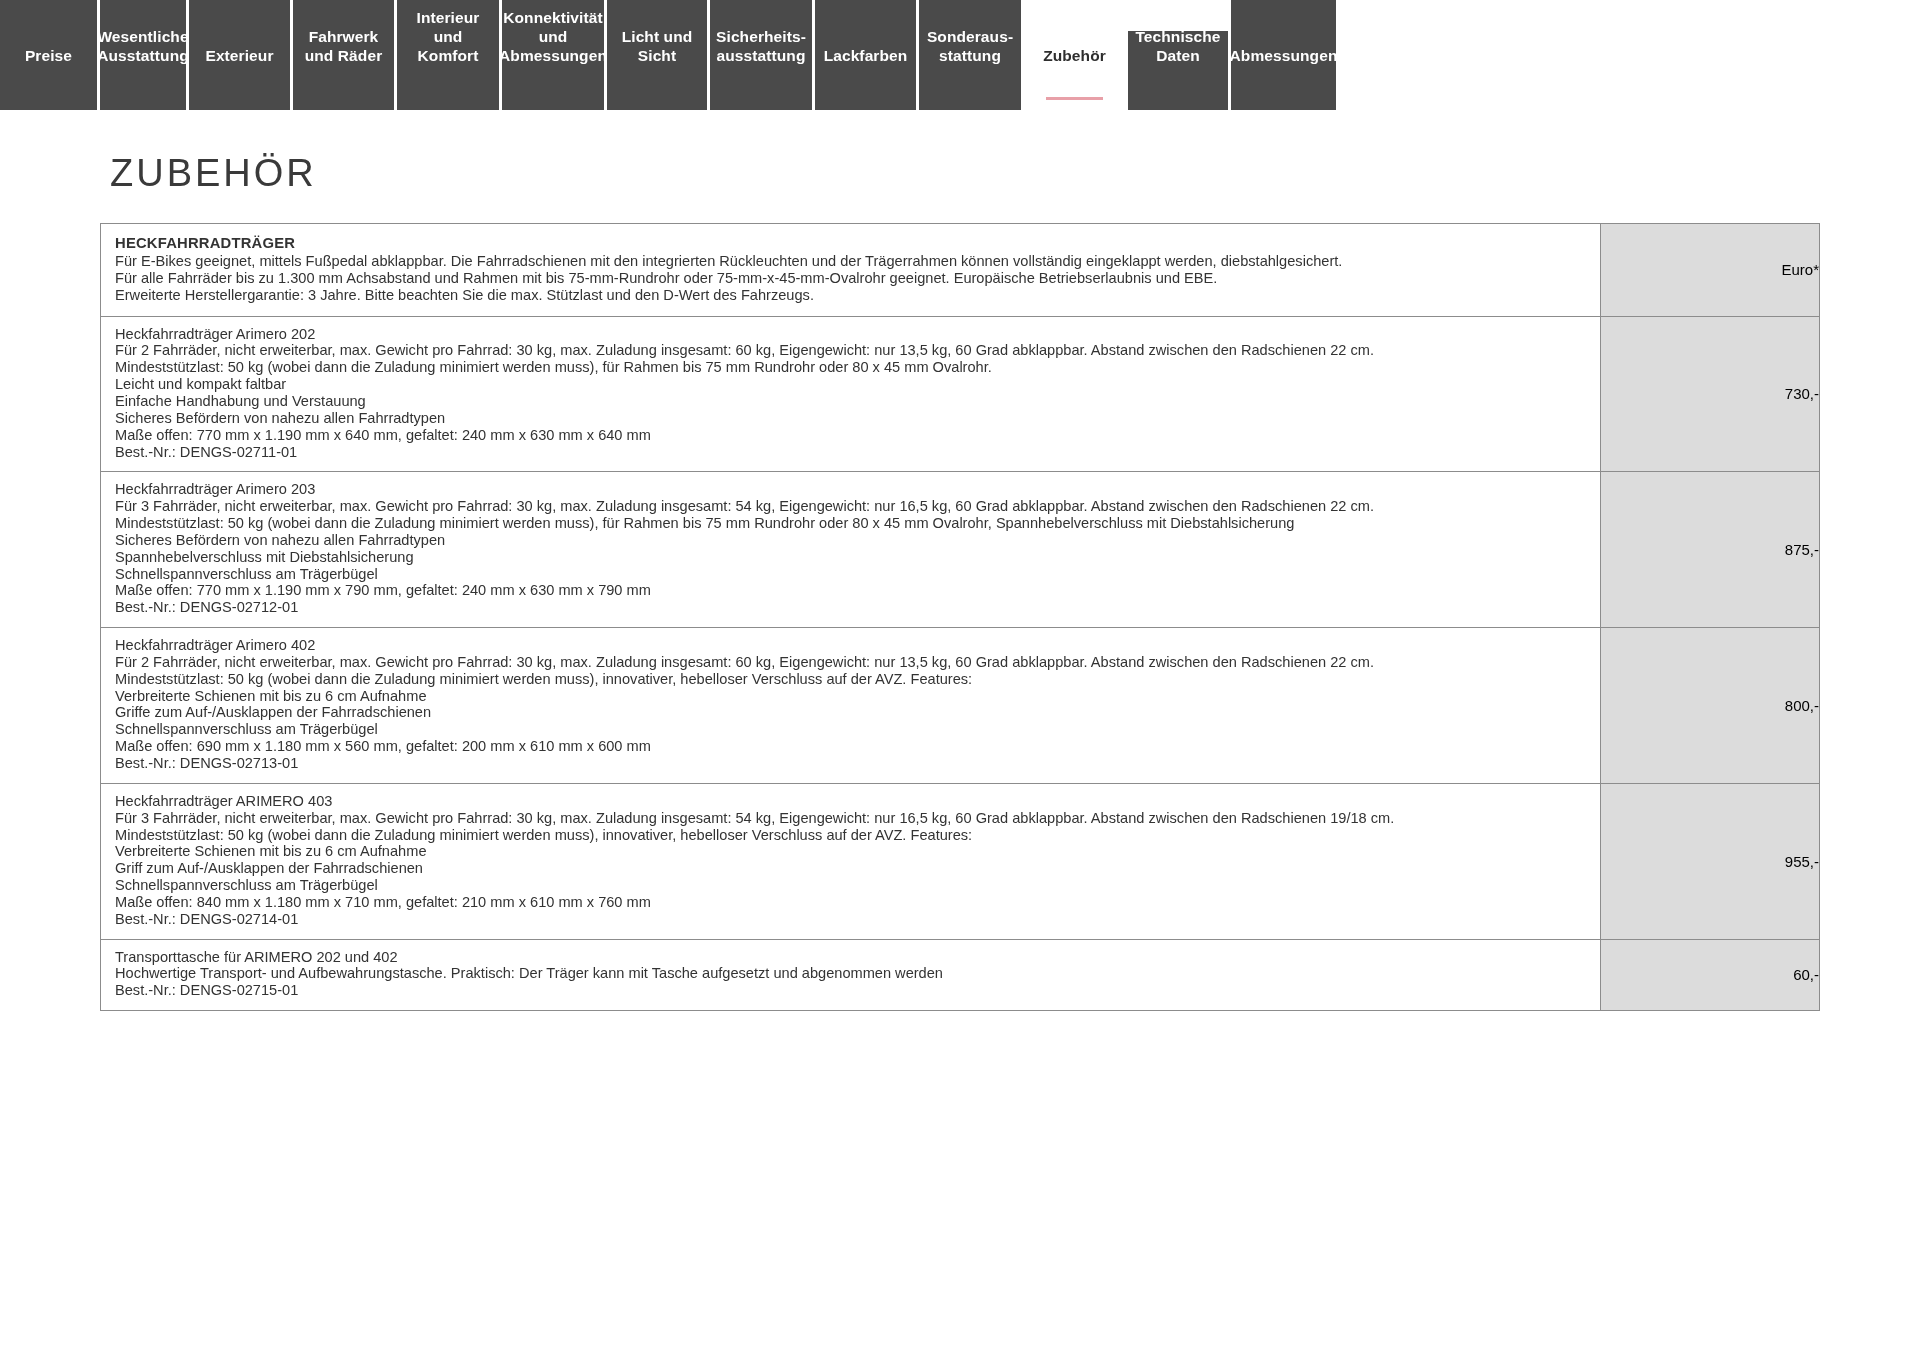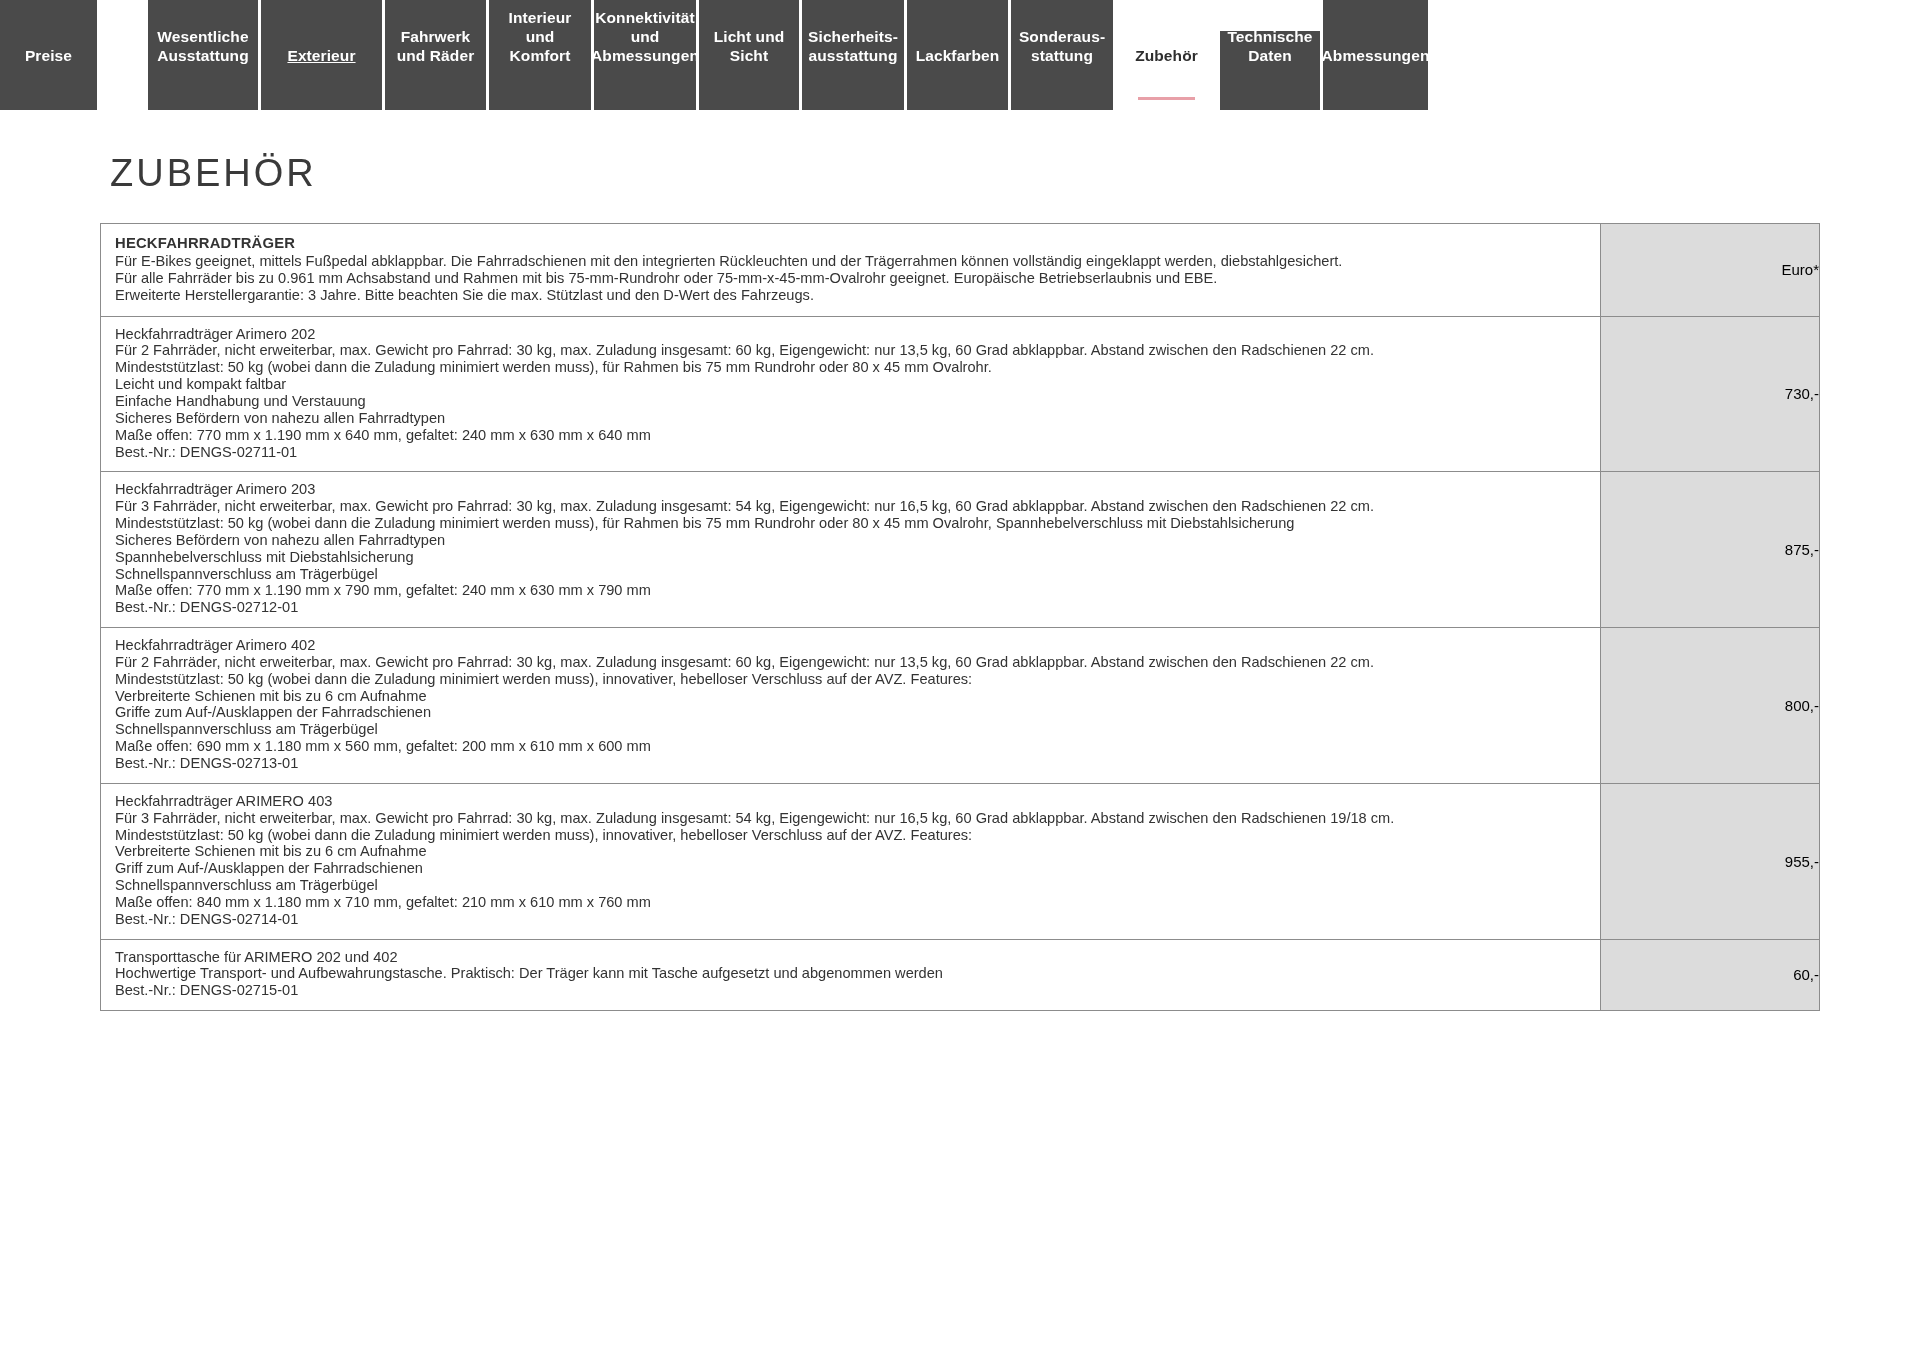--- a/index.html
+++ b/index.html
@@ -129,27 +129,27 @@
 </style>
 </head>
 <body>
 
 <nav class="navbar">
     <div class="nav-item" style="width: 100px;">
       <div>
         <span class="nav-label">Preise</span>
       </div>
     </div>
-    <div class="nav-item" style="width: 113px; margin-left: 48px;">
+    <div class="nav-item" style="width: 89px;">
       <div>
         <span class="nav-label">Wesentliche</span>
         <span class="nav-label">Ausstattung</span>
       </div>
     </div>
-    <div class="nav-item" style="width: 124px; text-decoration: underline;">
+    <div class="nav-item" style="width: 104px;">
       <div>
         <span class="nav-label">Exterieur</span>
       </div>
     </div>
     <div class="nav-item" style="width: 104px;">
       <div>
         <span class="nav-label">Fahrwerk</span>
         <span class="nav-label">und Räder</span>
       </div>
     </div>
@@ -215,21 +215,21 @@
       <col class="col-desc">
       <col class="col-price">
     </colgroup>
     <tbody>
       <tr class="head-row">
         <td>
           <div class="cell-desc">
             <div class="head-title">HECKFAHRRADTRÄGER</div>
             <div>
                 <span class="head-line">Für E-Bikes geeignet, mittels Fußpedal abklappbar. Die Fahrradschienen mit den integrierten Rückleuchten und der Trägerrahmen können vollständig eingeklappt werden, diebstahlgesichert.</span>
-                <span class="head-line">Für alle Fahrräder bis zu 0.961 mm Achsabstand und Rahmen mit bis 75-mm-Rundrohr oder 75-mm-x-45-mm-Ovalrohr geeignet. Europäische Betriebserlaubnis und EBE.</span>
+                <span class="head-line">Für alle Fahrräder bis zu 1.300 mm Achsabstand und Rahmen mit bis 75-mm-Rundrohr oder 75-mm-x-45-mm-Ovalrohr geeignet. Europäische Betriebserlaubnis und EBE.</span>
                 <span class="head-line">Erweiterte Herstellergarantie: 3 Jahre. Bitte beachten Sie die max. Stützlast und den D-Wert des Fahrzeugs.</span>
               </div>
           </div>
         </td>
         <td class="cell-price">Euro*</td>
       </tr>
     <tr>
           <td>
             <div class="cell-desc">
               <span class="prod-name">Heckfahrradträger Arimero 202</span>

